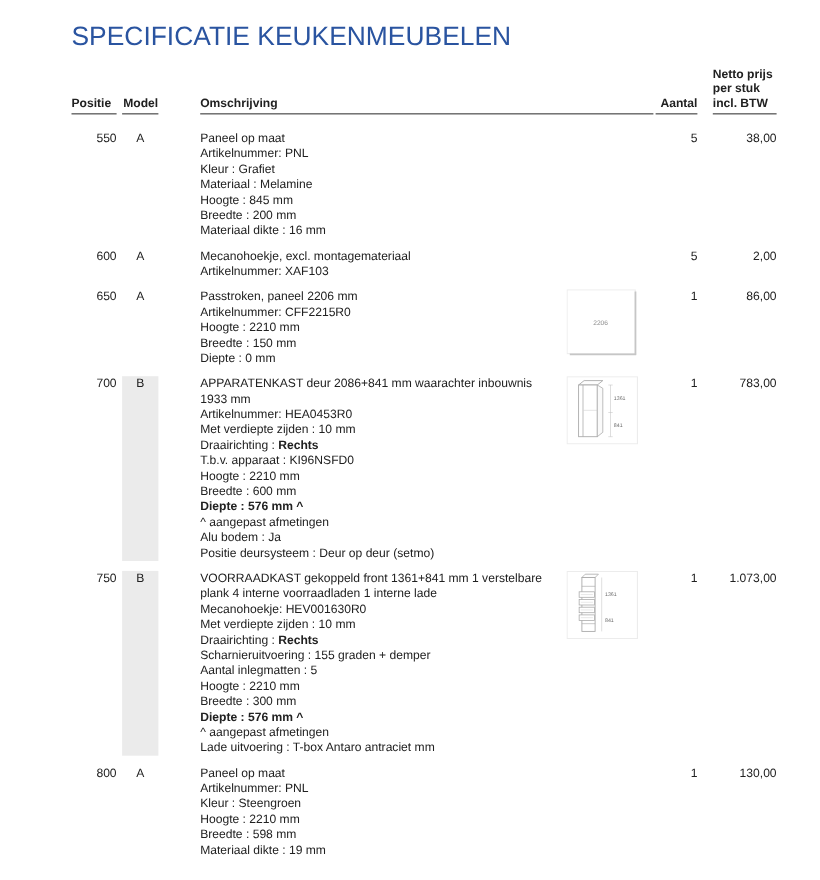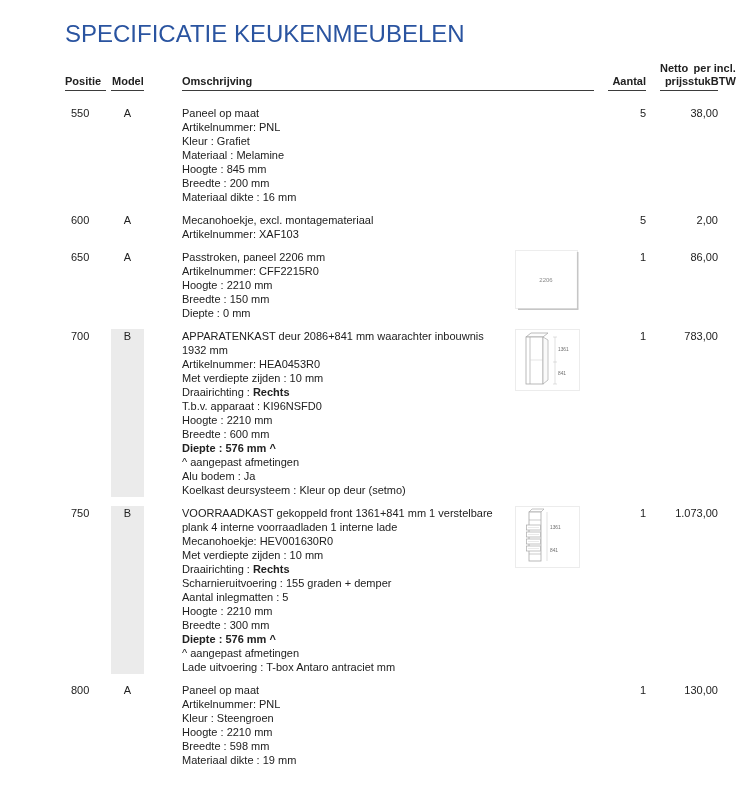--- a/index.html
+++ b/index.html
@@ -22,27 +22,27 @@
   
   .hdr-row{display:flex;align-items:flex-end;margin-top:12px;}
   .hcell{
     font-weight:700;font-size:11px;line-height:13px;
     border-bottom:1px solid var(--rule-color);padding-bottom:2px;
   }
   .c-pos{width:41px;margin-right:5px;}
   .c-mod{width:33px;margin-right:6px;}
   .hdr-row .c-mod{text-align:left;padding-left:1px;}
   .c-desc{width:412px;margin-left:32px;}
-  .c-qty{width:38px;margin-left:14px;text-align:right;}
+  .c-qty{width:38px;margin-left:2px;text-align:right;}
   .c-price{width:58px;margin-left:14px;text-align:right;}
-  .price-hdr{display:flex;flex-direction:row;align-items:center;}
+  .price-hdr{display:flex;flex-direction:column;align-items:flex-start;}
   
   .row{display:flex;align-items:flex-start;margin-top:9px;font-size:11px;line-height:14px;}
   .row:first-child{margin-top:15px;}
-  .row .c-pos{padding-left:6px;}
+  .row .c-pos{padding-left:6px;text-align:right;}
   .row .c-mod{align-self:stretch;display:flex;justify-content:center;align-items:flex-start;}
   .row .c-mod.hl{background:var(--hl-color);}
   .row .c-desc{position:relative;}
   .desc-line{white-space:nowrap;}
   .b{font-weight:700;}
   .thumb{position:absolute;left:333px;top:0;width:65px;height:62px;}
   .thumb svg{display:block;}
 </style>
 </head>
 <body>
@@ -124,31 +124,31 @@
     <div class="c-price">86,00</div>
   </div>
       <div class="row">
     <div class="c-pos">700</div>
     <div class="c-mod hl">
       <span>B</span>
     </div>
     <div class="c-desc">
       <div>
             <div class="desc-line">APPARATENKAST deur 2086+841 mm waarachter inbouwnis</div>
-            <div class="desc-line">1932 mm</div>
+            <div class="desc-line">1933 mm</div>
             <div class="desc-line">Artikelnummer: HEA0453R0</div>
             <div class="desc-line">Met verdiepte zijden : 10 mm</div>
             <div class="desc-line"><span>Draairichting : </span><span class="b">Rechts</span></div>
             <div class="desc-line">T.b.v. apparaat : KI96NSFD0</div>
             <div class="desc-line">Hoogte : 2210 mm</div>
             <div class="desc-line">Breedte : 600 mm</div>
             <div class="desc-line b">Diepte : 576 mm ^</div>
             <div class="desc-line">^ aangepast afmetingen</div>
             <div class="desc-line">Alu bodem : Ja</div>
-            <div class="desc-line">Koelkast deursysteem : Kleur op deur (setmo)</div>
+            <div class="desc-line">Positie deursysteem : Deur op deur (setmo)</div>
           </div>
       <div class="thumb">
             <svg viewBox="0 0 65 62" width="65" height="62">
               <rect x="0.5" y="0.5" width="64" height="61" fill="#ffffff" stroke="#ececec"></rect>
               <polygon points="11,8 16,4 33,4 28,8" fill="#fdfdfd" stroke="#a9a9a9" stroke-width="0.8"></polygon>
               <rect x="11" y="8" width="17" height="47" fill="#ffffff" stroke="#a9a9a9" stroke-width="0.8"></rect>
               <line x1="15" y1="8" x2="15" y2="55" stroke="#a9a9a9" stroke-width="0.7"></line>
               <line x1="15" y1="31" x2="28" y2="31" stroke="#d4d4d4" stroke-width="0.6"></line>
               <polygon points="28,8 33,11 33,51 28,55" fill="#fafafa" stroke="#a9a9a9" stroke-width="0.7"></polygon>
               <line x1="40" y1="8" x2="40" y2="55" stroke="#c2c2c2" stroke-width="0.5"></line>

